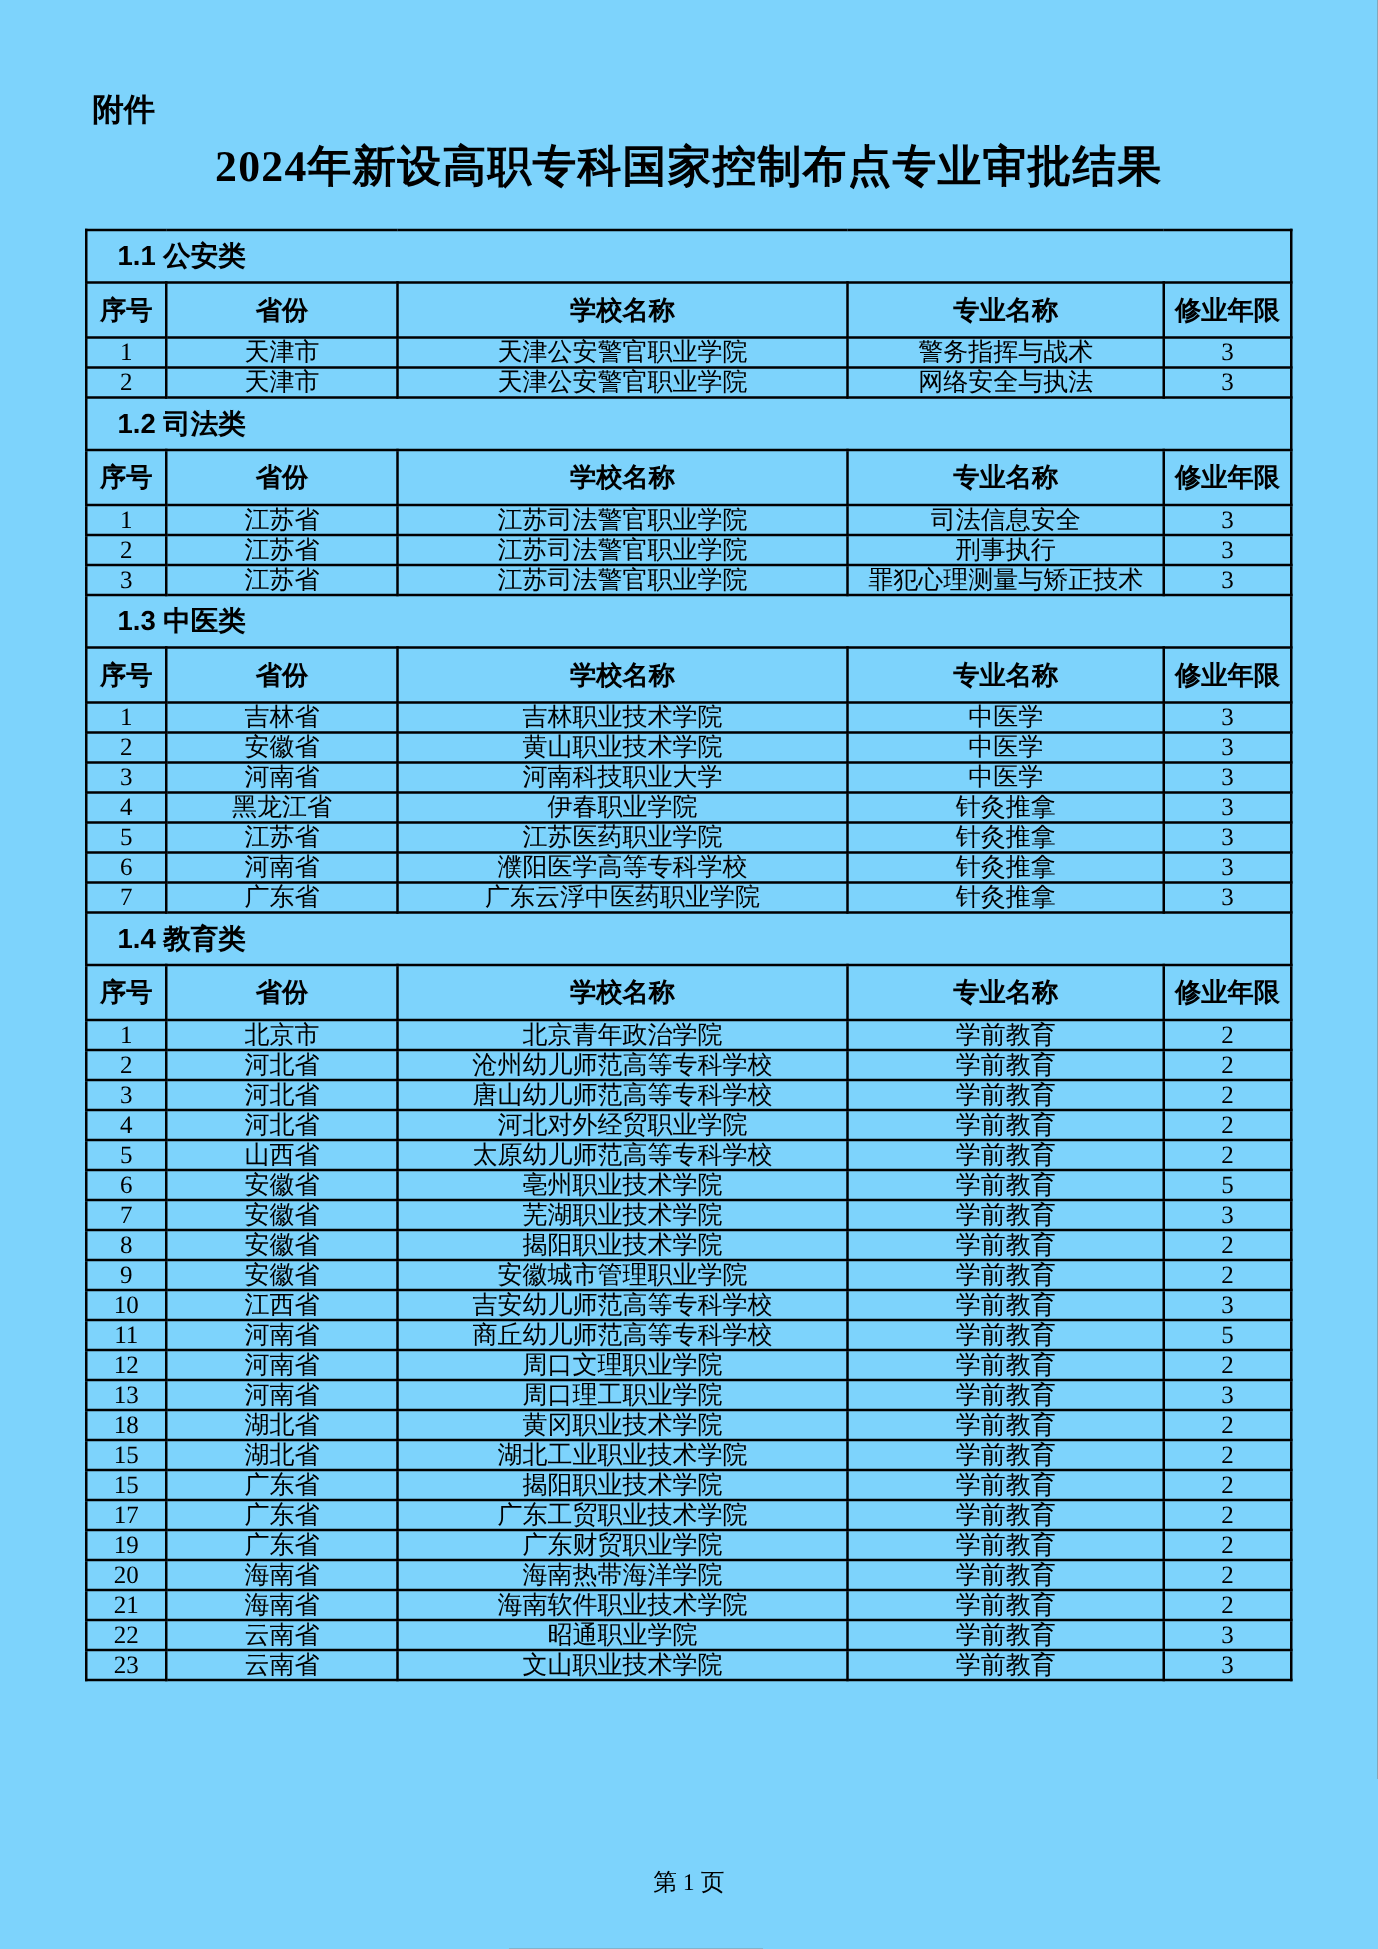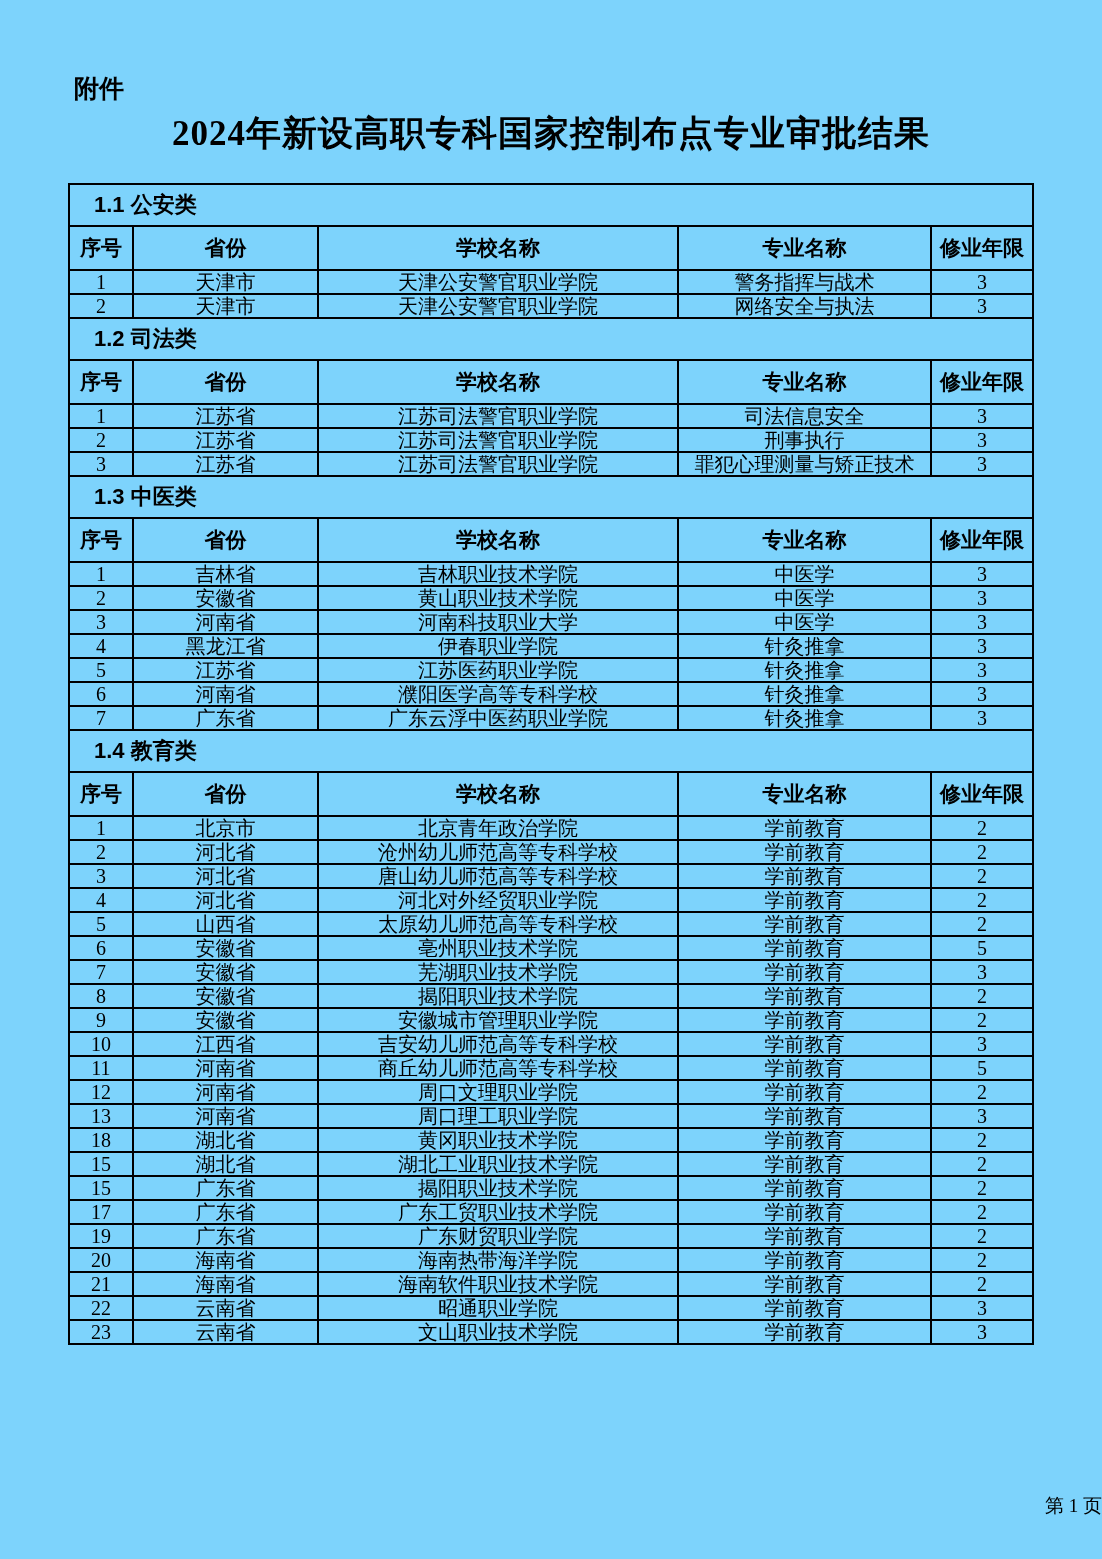--- a/index.html
+++ b/index.html
@@ -78,21 +78,21 @@
     line-height: 1.1;
     text-align: center;
     vertical-align: middle;
     white-space: nowrap;
   }
   .page-footer {
     position: absolute;
     left: 0;
     right: 0;
     top: 1493px;
-    text-align: right;
+    text-align: center;
     font-size: 19px;
   }
 </style>
 </head>
 <body>
 
 <div class="page">
 
   <div class="attachment-label">附件</div>
 

